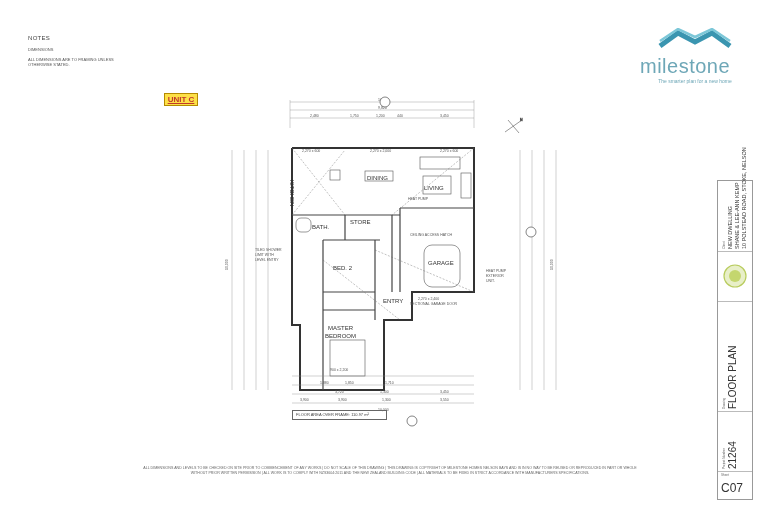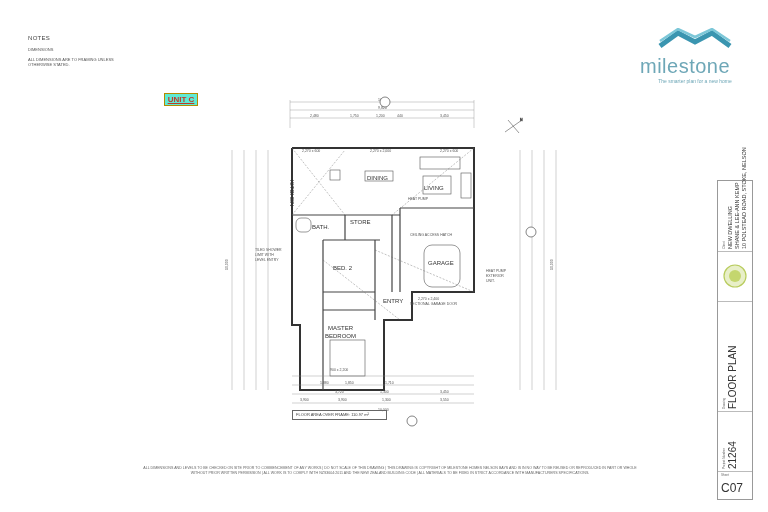--- a/index.html
+++ b/index.html
@@ -1,21 +1,21 @@
 <!DOCTYPE html>
 <html><head>
 <meta charset="utf-8">
 <style>
   html, body { margin: 0; padding: 0; }
   body { width: 768px; height: 512px; background: #ffffff; position: relative; overflow: hidden; font-family: "Liberation Sans", sans-serif; color: #333; }
   .abs { position: absolute; }
   .notes-title { left: 28px; top: 35px; font-size: 6px; letter-spacing: 0.3px; color: #444; }
   .notes-sub { left: 28px; top: 47px; font-size: 4px; color: #555; }
   .notes-body { left: 28px; top: 57px; font-size: 4px; color: #555; width: 110px; line-height: 5px; }
-  .unit-badge { left: 164px; top: 93px; width: 32px; height: 11px; background: #5eead4; border: 1px solid #b48a00; color: #c0392b; font-weight: bold; font-size: 8px; text-align: center; line-height: 11px; text-decoration: underline; }
+  .unit-badge { left: 164px; top: 93px; width: 32px; height: 11px; background: #fde047; border: 1px solid #b48a00; color: #c0392b; font-weight: bold; font-size: 8px; text-align: center; line-height: 11px; text-decoration: underline; }
   .logo { left: 640px; top: 28px; width: 110px; }
   .logo-word { font-size: 20px; color: #6ea7b7; letter-spacing: 0.5px; margin-top: 1px; }
   .logo-tag { font-size: 5px; color: #6ea7b7; text-align: center; }
   .plan { left: 225px; top: 95px; width: 335px; height: 335px; }
   .dim-text { font-size: 3.5px; fill: #555; font-family: "Liberation Sans", sans-serif; }
   .room-label { font-size: 6px; fill: #333; font-family: "Liberation Sans", sans-serif; }
   .area-box { left: 292px; top: 410px; width: 90px; height: 8px; border: 0.8px solid #666; font-size: 4px; line-height: 8px; padding-left: 3px; color: #444; }
   .footer { left: 90px; top: 466px; width: 600px; text-align: center; font-size: 3.6px; color: #666; line-height: 5px; }
   .titleblock { left: 717px; top: 180px; width: 34px; height: 318px; border: 0.8px solid #999; }
   .tb-cell { position: absolute; left: 0; width: 34px; border-bottom: 0.8px solid #bbb; }

